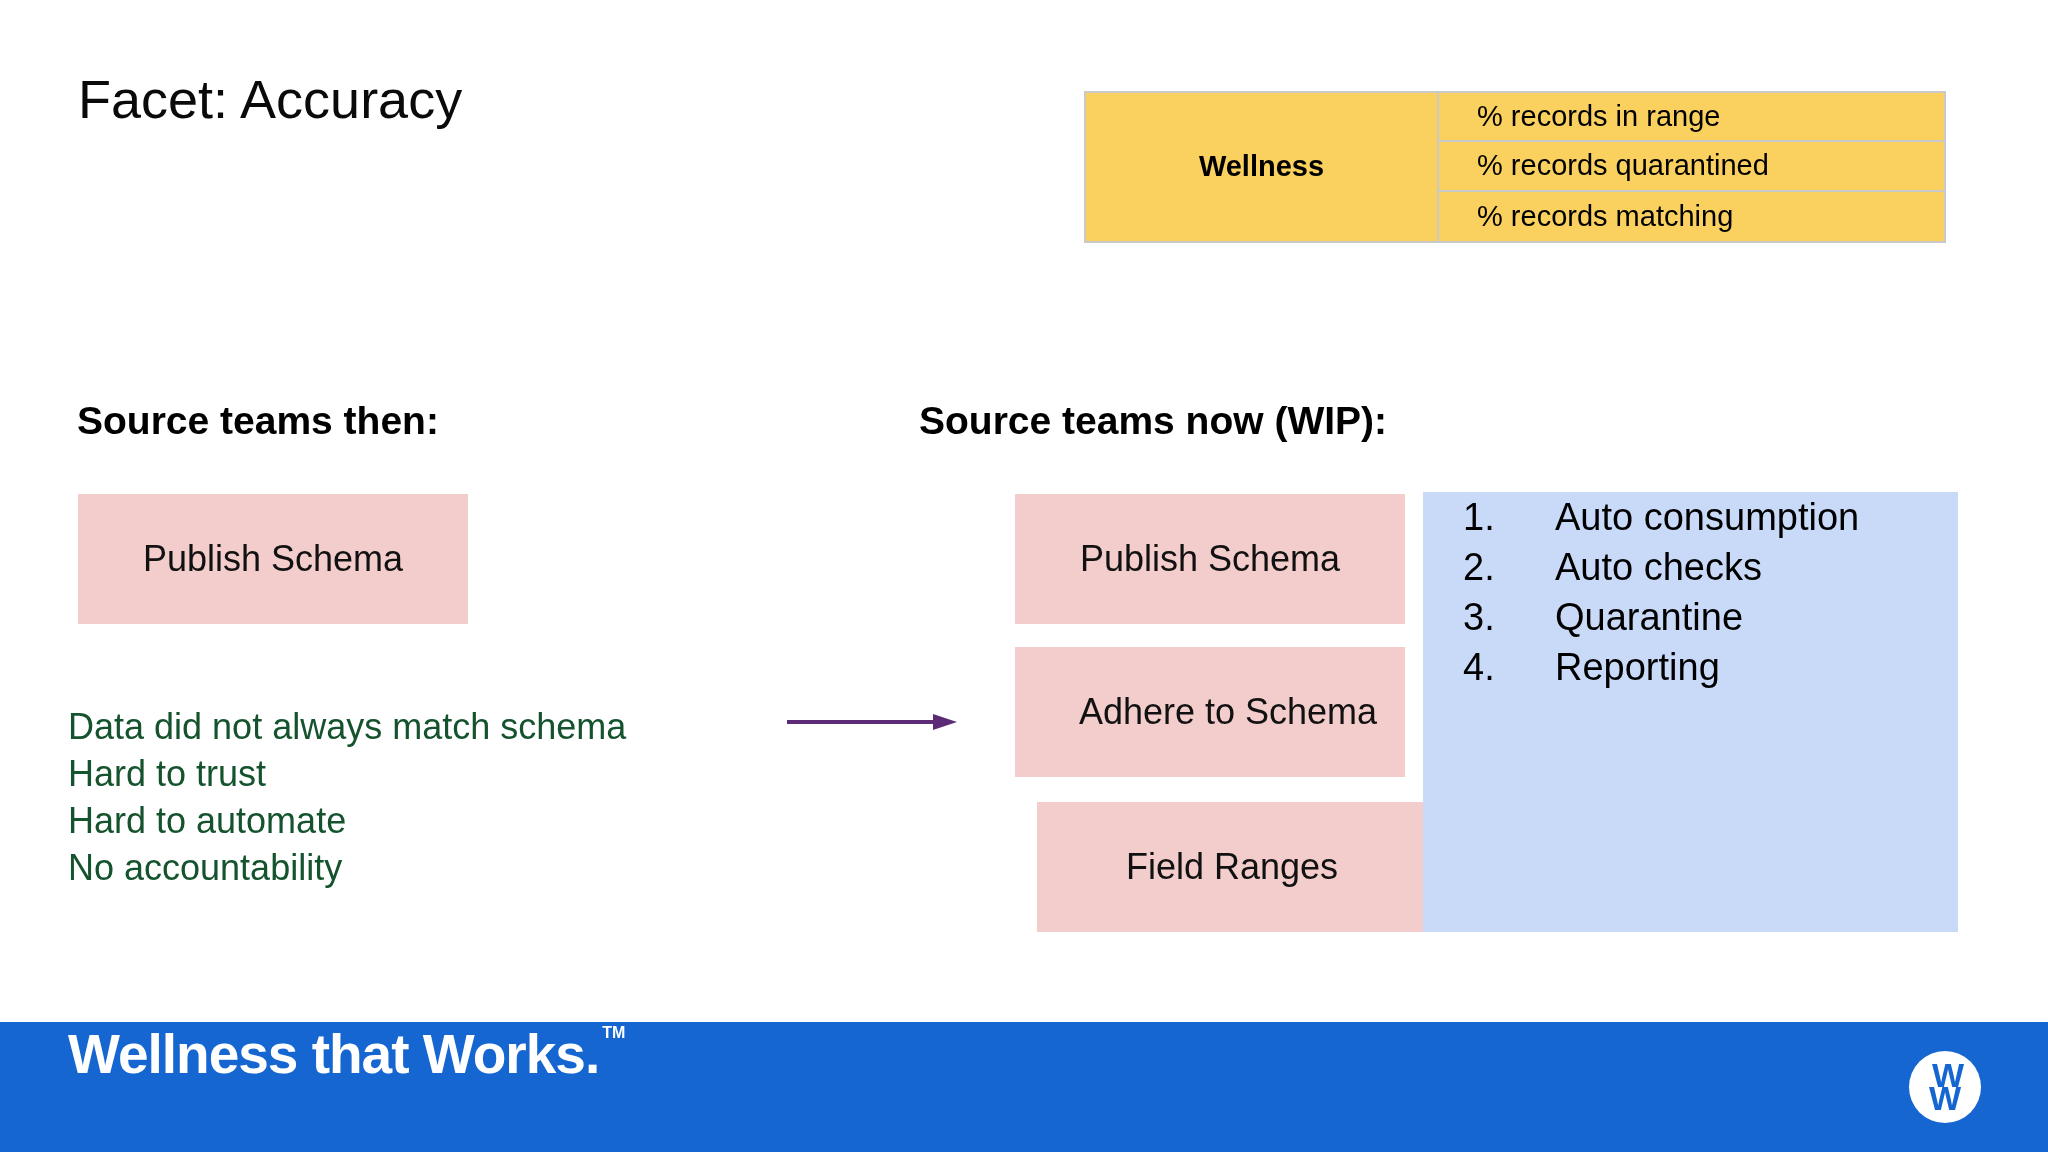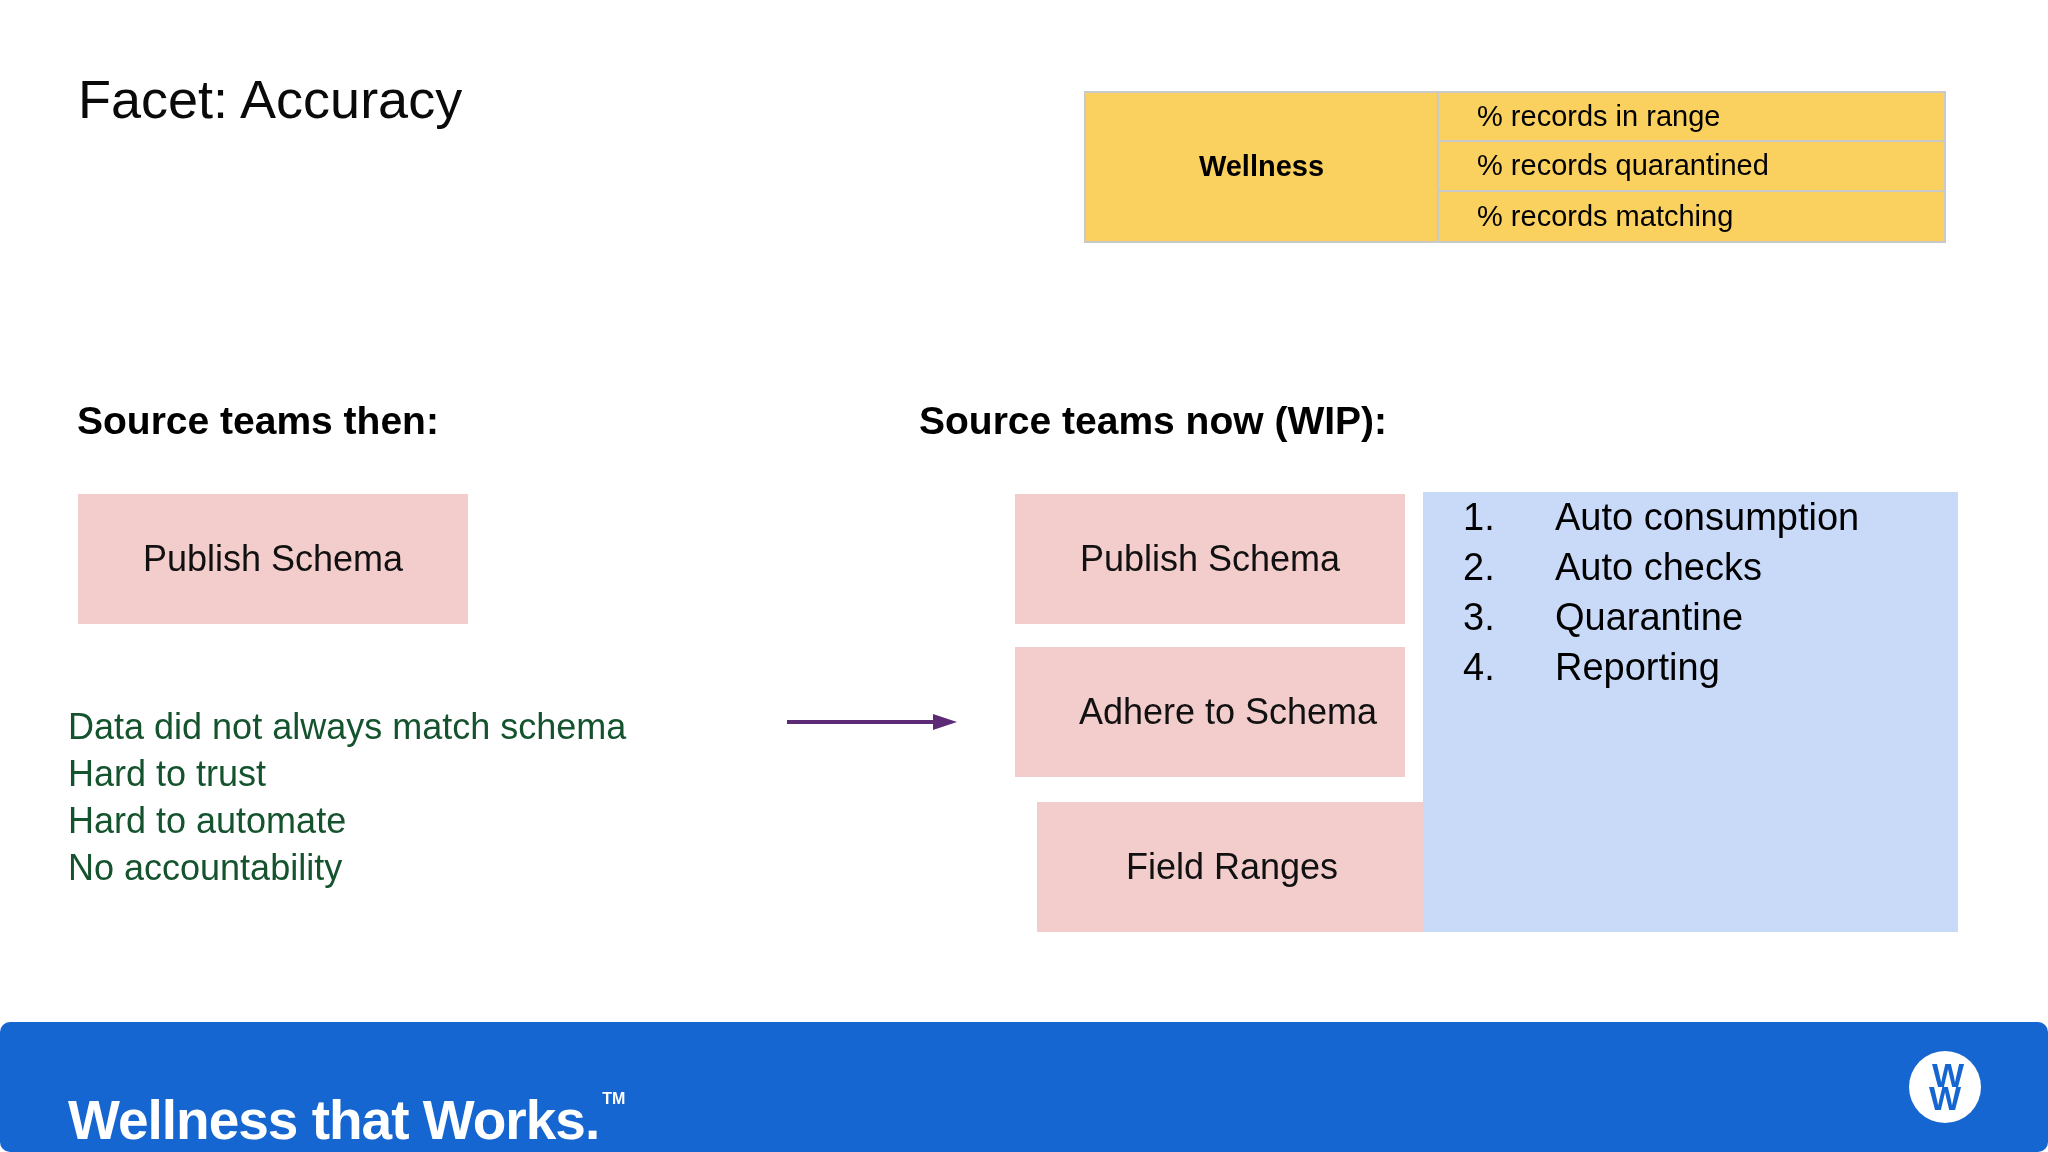--- a/index.html
+++ b/index.html
@@ -81,21 +81,21 @@
     font-size:40px; font-weight:700; line-height:48px;
   }
   .sp-item { display:flex; font-size:38px; line-height:50px; }
   .sp-num  { margin-left:40px; width:92px; }
   .sp-label{ flex:1; }
 
   
   .footer {
     position:absolute; left:0; top:1022px; width:2048px; height:130px;
     background:#1566D0;
-    display:flex; align-items:flex-end;border-radius:10px;
+    display:flex; align-items:flex-start;
   }
   .tagline {
     margin-left:68px; color:#ffffff;
     font-size:55px; font-weight:700; letter-spacing:-1px;
     white-space:nowrap;
   }
   .tm {
     display:inline-block; font-size:16px; font-weight:700;
     vertical-align:top; position:relative; top:2px; margin-left:3px;
     letter-spacing:0;

